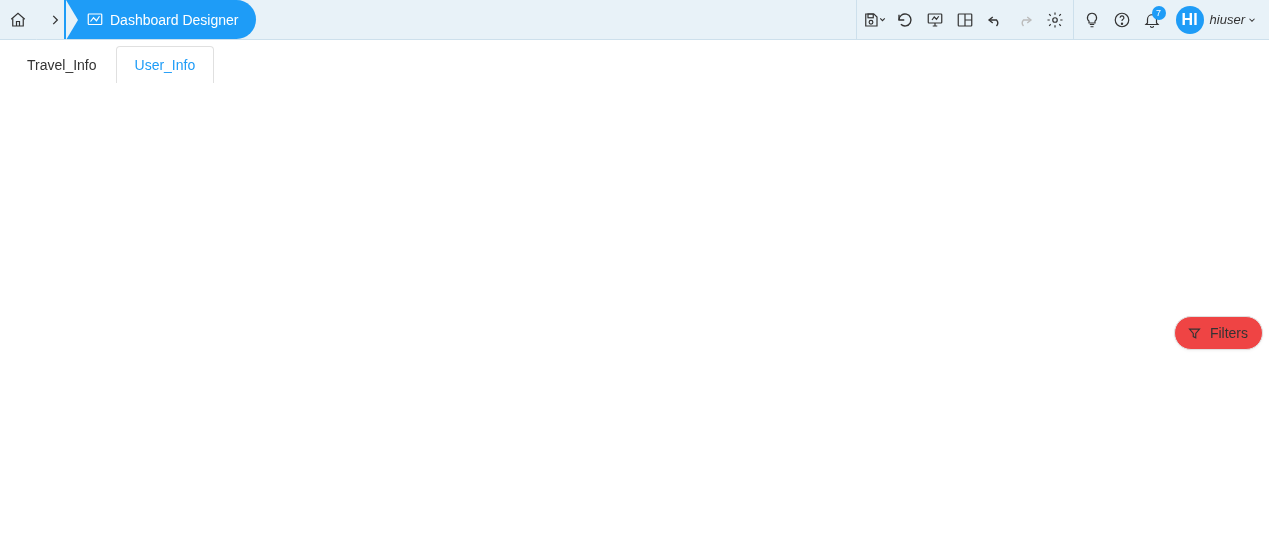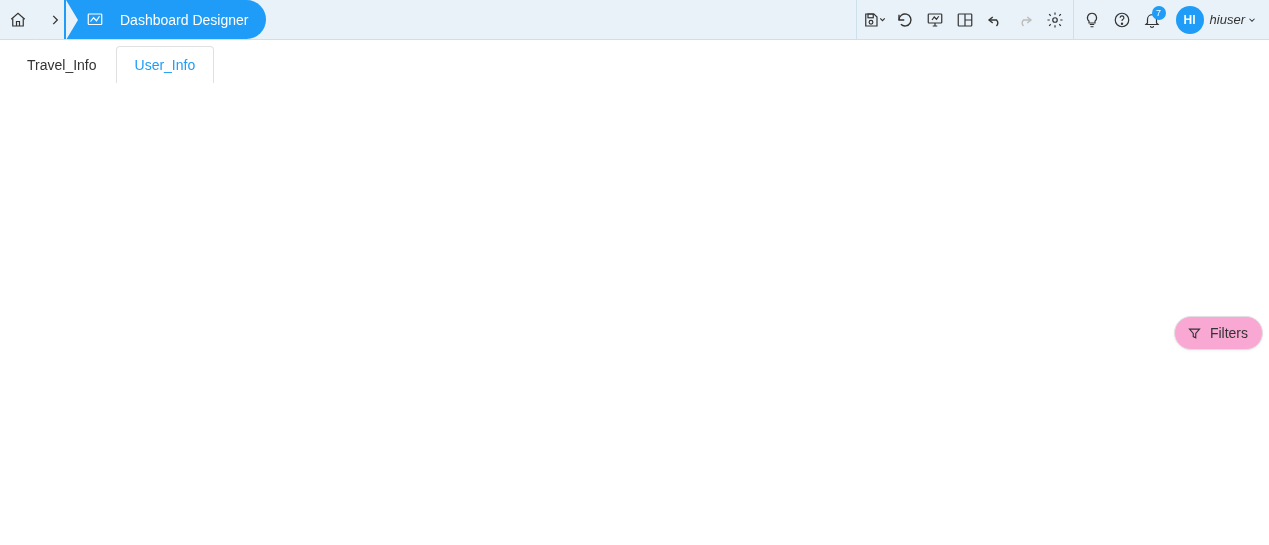--- a/index.html
+++ b/index.html
@@ -73,21 +73,21 @@
   }
 
   .bc-current {
     height: 100%;
     display: flex;
     align-items: center;
     background: #1e9cf7;
     color: #fff;
     padding: 0 18px 0 22px;
     font-size: 14px;
-    gap: 16px;
+    gap: 6px;
     border-radius: 0 20px 20px 0;
     margin-left: -2px;
     position: relative;
     z-index: 1;
   }
 
   .header-spacer { flex: 1; }
 
   .toolbar-group {
     display: flex;
@@ -145,21 +145,21 @@
     cursor: pointer;
   }
   .avatar {
     width: 28px; height: 28px;
     border-radius: 50%;
     background: #1e9cf7;
     color: #fff;
     display: flex;
     align-items: center;
     justify-content: center;
-    font-size: 12px;
+    font-size: 16px;
     font-weight: 600;
   }
   .username {
     font-size: 13px;
     color: #333;
     display: flex;
     align-items: center;
     gap: 2px;
     font-style: italic;
   }
@@ -188,21 +188,21 @@
   }
   .tab.inactive {
     color: #333;
   }
 
   
   .filters-pill {
     position: absolute;
     right: 6px;
     top: 316px;
-    background: #f9a8d4;
+    background: #ef4444;
     border: 1px solid #e0e0e0;
     border-radius: 18px;
     height: 34px;
     padding: 0 14px 0 12px;
     display: flex;
     align-items: center;
     gap: 8px;
     font-size: 14px;
     color: #333;
     cursor: pointer;

